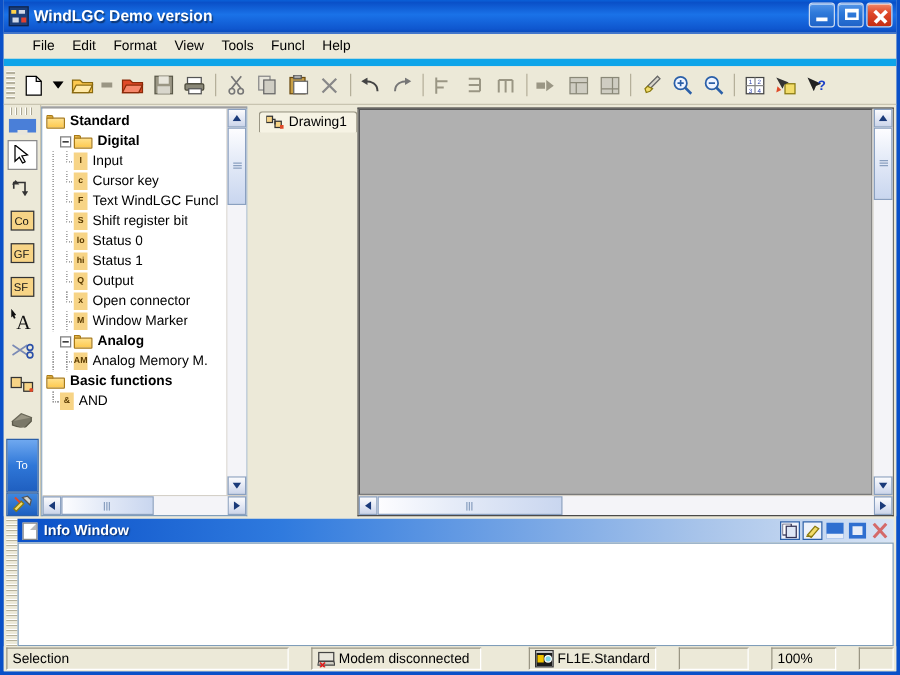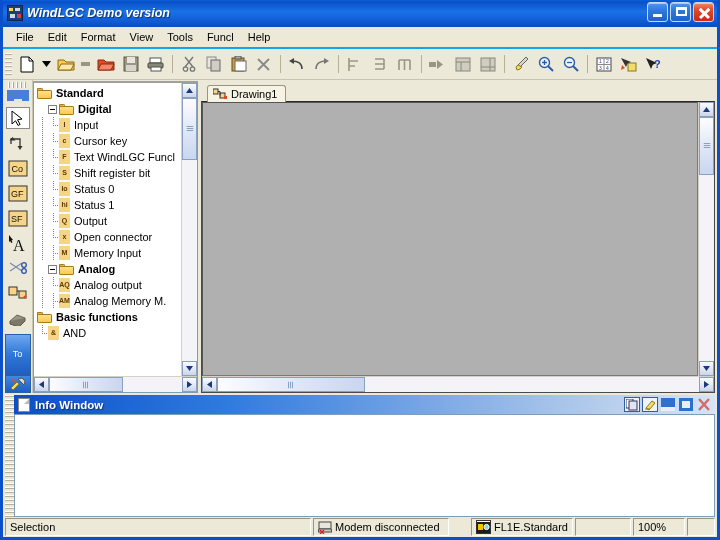--- a/index.html
+++ b/index.html
@@ -14,21 +14,20 @@
     border:3px solid #0a50c8;border-top:none;
     display:flex;flex-direction:column;
   }
 
   
   .titlebar{
     height:26px;flex:0 0 26px;position:relative;
     background:linear-gradient(180deg,#0a60d8 0%,#0a50c8 8%,#1a72e8 45%,#0f57cf 88%,#0b4cbe 100%);
     display:flex;align-items:center;padding-left:4px;
     border-bottom:1px solid #0a50c8;
-    font-style:italic;
   }
   .win-icon{
     width:16px;height:16px;flex:0 0 16px;margin-right:4px;position:relative;
     background:#1c3f7a;border:1px solid #0c2450;box-sizing:border-box;
   }
   .win-icon i{position:absolute;background:#ffd24a;}
   .win-icon i:nth-child(1){left:1px;top:2px;width:4px;height:3px;}
   .win-icon i:nth-child(2){left:7px;top:2px;width:5px;height:3px;background:#d0d8e8;}
   .win-icon i:nth-child(3){left:2px;top:8px;width:5px;height:4px;background:#d0d8e8;}
   .win-icon i:nth-child(4){left:9px;top:8px;width:4px;height:4px;background:#e04030;}
@@ -47,22 +46,22 @@
   .wbtn span{position:absolute;background:#fff;}
   .wbtn.min span{left:5px;bottom:4px;width:9px;height:3px;}
   .wbtn.max span{left:5px;top:4px;width:11px;height:9px;border:2px solid #fff;background:none;box-sizing:border-box;border-top-width:3px;}
   .wbtn.close span.a,.wbtn.close span.b{left:4px;top:9px;width:13px;height:2.5px;}
   .wbtn.close span.a{transform:rotate(45deg);}
   .wbtn.close span.b{transform:rotate(-45deg);}
 
   
   .menubar{
     height:20px;flex:0 0 20px;display:flex;align-items:center;
-    background:#ece9d8;padding-left:6px;
-    border-bottom:2px solid #0ea5e9;
+    background:#ece9d8;padding-left:16px;
+    border-bottom:6px solid #0ea5e9;
   }
   .menuitem{padding:2px 7px;color:#000;font-size:11px;cursor:default;white-space:nowrap;}
 
   
   .toolbar{
     height:30px;flex:0 0 30px;display:flex;align-items:center;
     background:#ece9d8;border-bottom:1px solid #c8c4b0;padding-left:2px;
   }
   .grip{width:7px;height:22px;margin-right:3px;flex:0 0 7px;
     background:repeating-linear-gradient(180deg,#fff 0 1px,#aaa692 1px 2px,transparent 2px 4px);
@@ -139,41 +138,41 @@
     border:1px solid #8aa0c0;display:flex;align-items:center;justify-content:center;}
   .sbbtn svg{display:block;}
   .sbtrack{flex:1 1 auto;background:#f4f4f8;position:relative;}
   .sbthumb{position:absolute;box-sizing:border-box;
     background:linear-gradient(90deg,#fdfdff 0%,#e6ecf8 40%,#c9d6ef 100%);
     border:1px solid #8aa0c0;}
   .sbthumb.h{background:linear-gradient(180deg,#fdfdff 0%,#e6ecf8 40%,#c9d6ef 100%);}
   .gripdots{position:absolute;left:50%;top:50%;transform:translate(-50%,-50%);}
 
   
-  .mdi{flex:1 1 auto;display:flex;flex-direction:column;min-width:0;
+  .mdi{flex:1 1 auto;display:flex;min-width:0;
     background:#ece9d8;padding:2px 2px 0 3px;box-sizing:border-box;}
   .tabstrip{height:19px;flex:0 0 19px;display:flex;align-items:flex-end;padding-left:6px;}
   .tab{
     height:17px;box-sizing:border-box;display:flex;align-items:center;gap:4px;
     padding:0 8px 0 5px;background:#f6f3e4;
     border:1px solid #9a9684;border-bottom:none;border-radius:3px 3px 0 0;
     font-size:11px;position:relative;top:1px;
   }
   .tabico{width:14px;height:12px;position:relative;flex:0 0 14px;}
   .doc-canvas{
     flex:1 1 auto;min-height:0;display:flex;flex-direction:column;
     border:1px solid #4a4a4a;border-top-color:#2b2b2b;background:#ece9d8;
   }
   .canvas-row{flex:1 1 auto;display:flex;min-height:0;}
   .canvas{flex:1 1 auto;background:#b0b0b0;min-width:0;
     border:1px solid #7a7a7a;border-top-color:#555;border-left-color:#555;}
 
   
   .infowin{
-    flex:0 0 auto;height:122px;box-sizing:border-box;display:flex;
+    flex:0 0 auto;height:102px;box-sizing:border-box;display:flex;
     background:#ece9d8;margin:2px 2px 0 2px;
   }
   .infogrip{width:9px;flex:0 0 9px;
     background:repeating-linear-gradient(180deg,#fff 0 1px,#b5b09a 1px 2px,transparent 2px 4px);}
   .infobody{flex:1 1 auto;display:flex;flex-direction:column;min-width:0;}
   .infotitle{
     height:19px;flex:0 0 19px;display:flex;align-items:center;gap:5px;padding-left:4px;
     background:linear-gradient(90deg,#0a50c8 0%,#2f7ade 30%,#a8c4ea 78%,#d8e4f5 100%);
   }
   .info-doc-icon{width:12px;height:14px;flex:0 0 12px;background:#fff;border:1px solid #888;
@@ -183,21 +182,21 @@
   .infolabel{color:#fff;font-weight:bold;font-size:11.5px;text-shadow:1px 1px 1px rgba(0,0,0,.45);}
   .infobtns{margin-left:auto;display:flex;gap:2px;padding-right:3px;}
   .ibtn{width:16px;height:15px;box-sizing:border-box;position:relative;
     display:flex;align-items:center;justify-content:center;}
   .ibtn.framed{border:1px solid #2a5fa8;background:#eef2fa;}
   .infoarea{flex:1 1 auto;background:#fff;border:1px solid #7f9db9;min-height:0;}
 
   
   .statusbar{
     height:20px;flex:0 0 20px;display:flex;align-items:stretch;
-    background:#ece9d8;padding:1px 2px;box-sizing:border-box;gap:2px;
+    background:#ece9d8;padding:1px 2px;box-sizing:border-box;gap:18px;
   }
   .scell{
     border:1px solid #fff;border-top-color:#9a9684;border-left-color:#9a9684;
     display:flex;align-items:center;padding:0 4px;font-size:11px;box-sizing:border-box;
     white-space:nowrap;overflow:hidden;
   }
   .scell.grow{flex:1 1 auto;}
   .modem-ico{width:14px;height:13px;position:relative;flex:0 0 14px;margin-right:3px;}
   .plc-ico{width:15px;height:14px;position:relative;flex:0 0 15px;margin-right:3px;
     background:#fff;border:1px solid #333;box-sizing:border-box;display:flex;
@@ -558,36 +557,30 @@
           <div class="trow">
             <div class="dotline v"></div>
               <div class="dotline t"></div>
             <div class="leafico">x</div>
             <span class="tlabel">Open connector</span>
           </div>
           <div class="trow">
             <div class="dotline v"></div>
               <div class="dotline b"></div>
             <div class="leafico">M</div>
-            <span class="tlabel">Memory Input</span>
+            <span class="tlabel">Window Marker</span>
           </div>
 
           <div class="trow bold">
             <div class="dotline"></div>
             <div class="expander"></div>
             <div class="folder"></div>
             <span class="tlabel">Analog</span>
           </div>
 
-          <div class="trow">
-            <div class="dotline v"></div>
-              <div class="dotline t"></div>
-            <div class="leafico">AQ</div>
-            <span class="tlabel">Analog output</span>
-          </div>
           <div class="trow">
             <div class="dotline v"></div>
               <div class="dotline b"></div>
             <div class="leafico">AM</div>
             <span class="tlabel">Analog Memory M.</span>
           </div>
 
           <div class="trow bold">
             <div class="folder"></div>
             <span class="tlabel">Basic functions</span>

